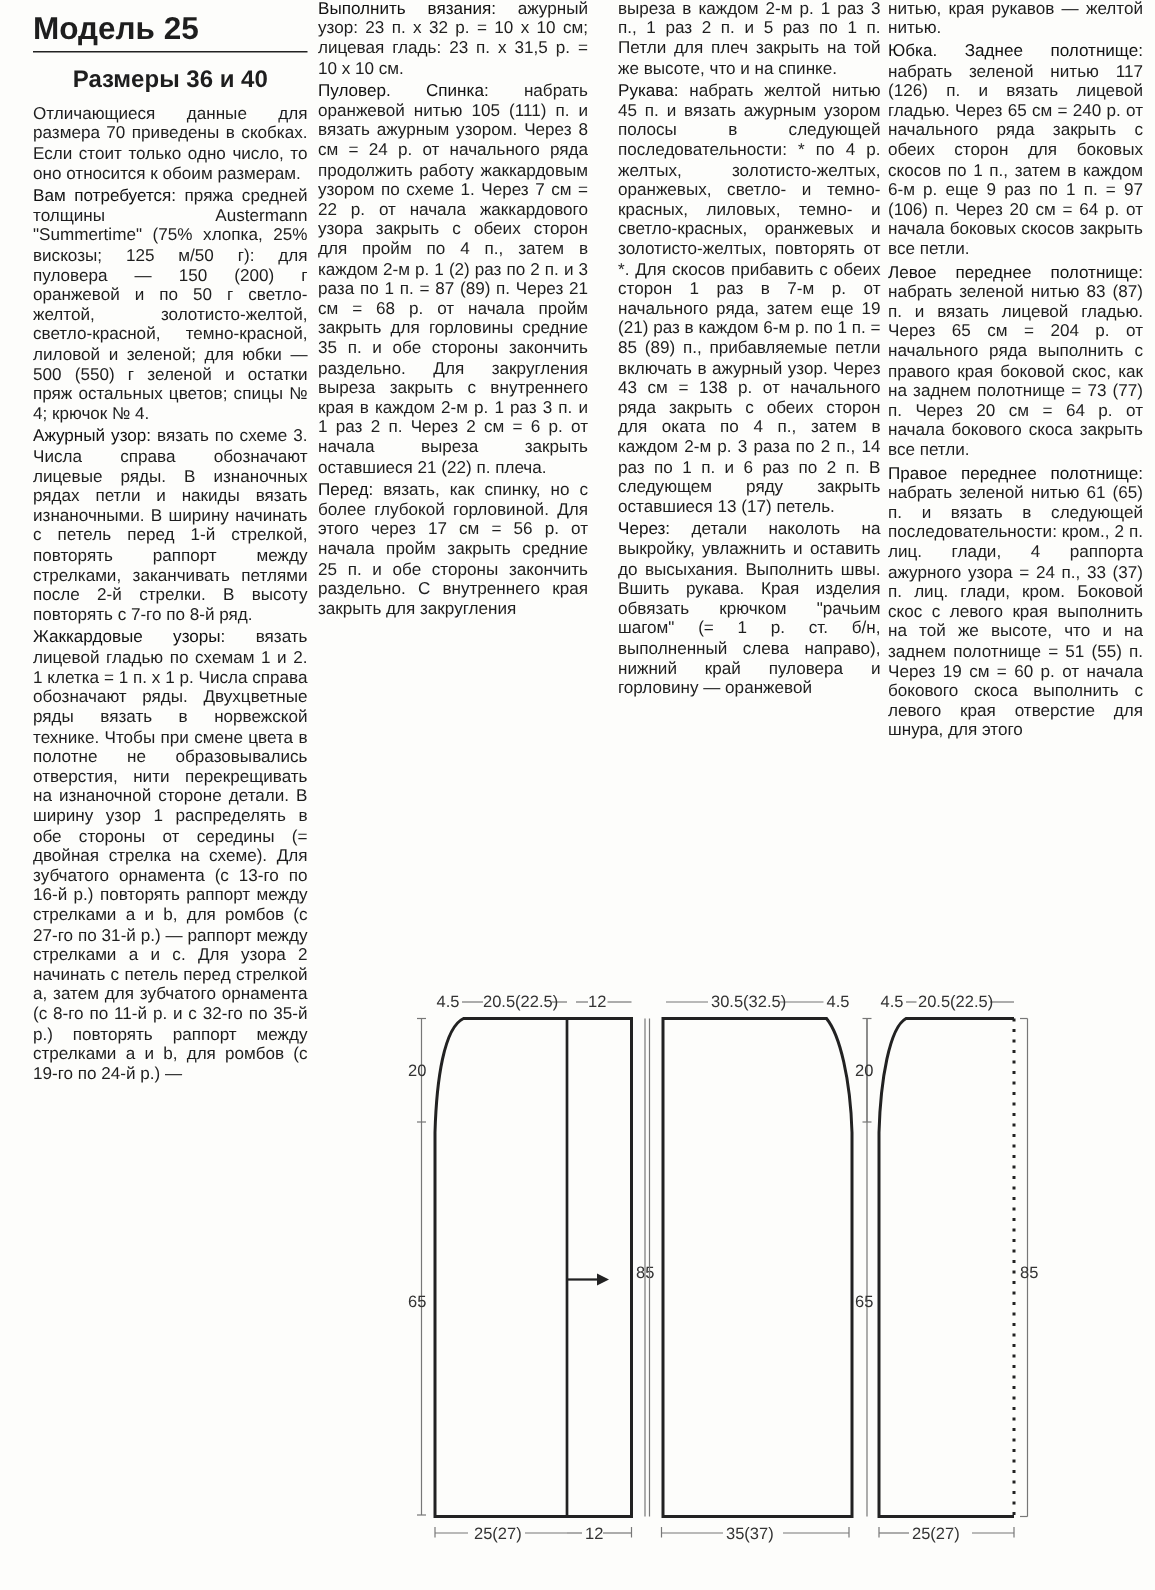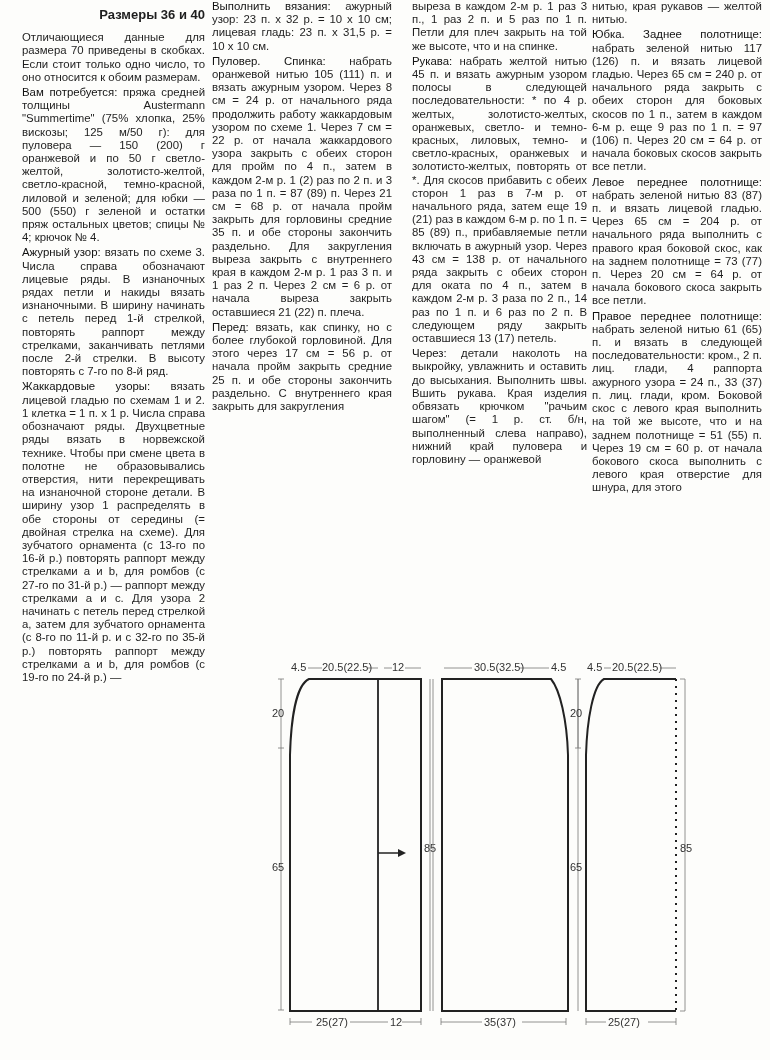--- a/index.html
+++ b/index.html
@@ -17,32 +17,33 @@
   #col1 { left: 22px; width: 183px; top: 8px; }
   #col2 { left: 212px; width: 180px; top: 0px; }
   #col3 { left: 400px; width: 175px; top: 0px; margin-left: 12px; }
   #col4 { left: 592px; width: 170px; top: 0px; }
 
   .title {
     font-size: 21px; font-weight: bold; line-height: 24px;
     border-bottom: 1.5px solid #222; padding-bottom: 2px; margin-bottom: 12px;
     text-align: left;
   }
-  .subtitle { font-size: 13px; font-weight: bold; margin-bottom: 10px; text-align: right; }
+  .subtitle { font-size: 16px; font-weight: bold; margin-bottom: 10px; text-align: center; }
   .footer {
     position: absolute; left: 16px; top: 1080px;
     font-size: 11.5px; font-weight: bold; color: #333;
   }
   #diagram { position: absolute; left: 250px; top: 650px; width: 520px; height: 400px; }
   #diagram text { font-family: "Liberation Sans", sans-serif; font-size: 11px; fill: #333; }
 </style>
 </head>
 <body>
 
 <div id="col1" class="col">
+  <div class="title">Модель 25</div>
   <div class="subtitle">Размеры 36 и 40</div>
   <p>Отличающиеся данные для размера 70 приведены в скобках. Если стоит только одно число, то оно относится к обоим размерам.</p>
   <p><b>Вам потребуется:</b><span> пряжа средней толщины Austermann "Summertime" (75% хлопка, 25% вискозы; 125 м/50 г): для пуловера — 150 (200) г оранжевой и по 50 г светло-желтой, золотисто-желтой, светло-красной, темно-красной, лиловой и зеленой; для юбки — 500 (550) г зеленой и остатки пряж остальных цветов; спицы № 4; крючок № 4.</span></p>
   <p><b>Ажурный узор:</b><span> вязать по схеме 3. Числа справа обозначают лицевые ряды. В изнаночных рядах петли и накиды вязать изнаночными. В ширину начинать с петель перед 1-й стрелкой, повторять раппорт между стрелками, заканчивать петлями после 2-й стрелки. В высоту повторять с 7-го по 8-й ряд.</span></p>
   <p><b>Жаккардовые узоры:</b><span> вязать лицевой гладью по схемам 1 и 2. 1 клетка = 1 п. x 1 р. Числа справа обозначают ряды. Двухцветные ряды вязать в норвежской технике. Чтобы при смене цвета в полотне не образовывались отверстия, нити перекрещивать на изнаночной стороне детали. В ширину узор 1 распределять в обе стороны от середины (= двойная стрелка на схеме). Для зубчатого орнамента (с 13-го по 16-й р.) повторять раппорт между стрелками a и b, для ромбов (с 27-го по 31-й р.) — раппорт между стрелками a и c. Для узора 2 начинать с петель перед стрелкой a, затем для зубчатого орнамента (с 8-го по 11-й р. и с 32-го по 35-й р.) повторять раппорт между стрелками a и b, для ромбов (с 19-го по 24-й р.) —</span></p>
 </div>
 
 <div id="col2" class="col">
   <p><b>Выполнить вязания:</b><span> ажурный узор: 23 п. x 32 р. = 10 x 10 см; лицевая гладь: 23 п. x 31,5 р. = 10 x 10 см.</span></p>
   <p><b>Пуловер. Спинка:</b><span> набрать оранжевой нитью 105 (111) п. и вязать ажурным узором. Через 8 см = 24 р. от начального ряда продолжить работу жаккардовым узором по схеме 1. Через 7 см = 22 р. от начала жаккардового узора закрыть с обеих сторон для пройм по 4 п., затем в каждом 2-м р. 1 (2) раз по 2 п. и 3 раза по 1 п. = 87 (89) п. Через 21 см = 68 р. от начала пройм закрыть для горловины средние 35 п. и обе стороны закончить раздельно. Для закругления выреза закрыть с внутреннего края в каждом 2-м р. 1 раз 3 п. и 1 раз 2 п. Через 2 см = 6 р. от начала выреза закрыть оставшиеся 21 (22) п. плеча.</span></p>

